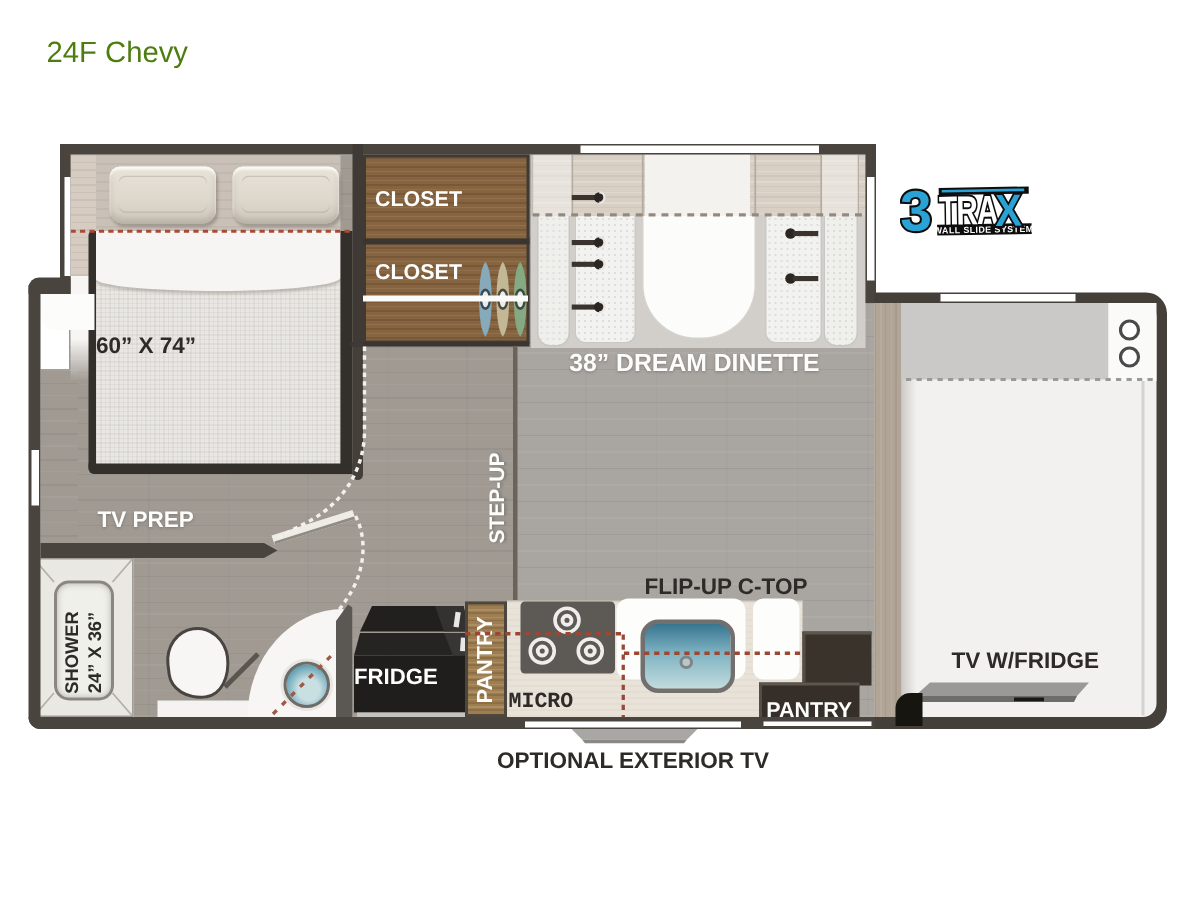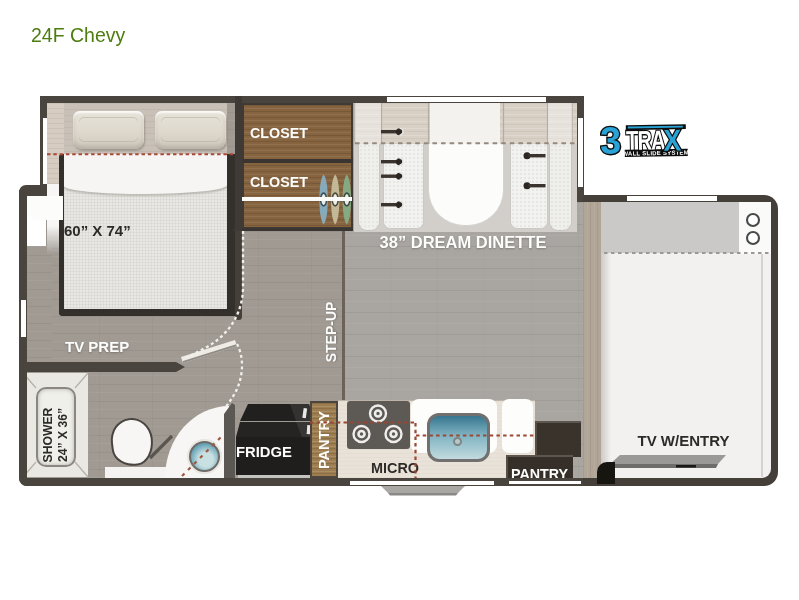--- a/index.html
+++ b/index.html
@@ -246,22 +246,23 @@
   <g fill="none" stroke="#efeeec">
         <circle cx="46.5" cy="33" r="8" stroke-width="2.4"></circle>
         <circle cx="46.5" cy="33" r="3" stroke-width="2.6"></circle>
       </g>
 </svg>
 
 <div class="abs" style="left:427px;top:413px;width:63px;height:49px;border-radius:12px;border:3px solid #71706e;box-sizing:border-box;background:linear-gradient(180deg,#37758f 0,#7fb3c2 45%,#c2dbde 100%);"></div>
 
 <div class="abs" style="left:453px;top:437px;width:9px;height:9px;border-radius:50%;background:#b9c7c9;border:2px solid #7e8587;box-sizing:border-box;"></div>
 
-<div class="dlbl" style="left:339px;top:460px;width:80px;text-align:right;font-size:14.4px;">MICRO</div>
-
+<div class="dlbl" style="left:339px;top:460px;width:80px;text-align:left;font-size:14.4px;font-family:Liberation Mono, monospace;">MICRO</div>
+
+<div class="dlbl" style="left:414px;top:383px;width:140px;text-align:center;font-size:15px;">FLIP-UP C-TOP</div>
 
 <svg class="abs" style="left:234px;top:402px;" width="82" height="78" viewBox="0 0 82 78">
   <polygon points="14,2 75,2 79,19 6,19" fill="#22201e"></polygon>
   <polygon points="56,2 75,2 79,19 62,19" fill="#343230"></polygon>
   <polygon points="6,20 79,20 80,35 2,35" fill="#262422"></polygon>
   <polygon points="62,20 79,20 80,35 68,35" fill="#383634"></polygon>
   <rect x="2" y="35" width="78" height="38" fill="#201e1c"></rect>
   <rect x="4" y="73" width="72" height="4" fill="#c5c3c0"></rect>
   <rect x="69" y="6" width="3.5" height="10" fill="#e8e7e5" transform="rotate(8 70 11)"></rect>
   <rect x="73" y="23" width="3.5" height="9" fill="#e8e7e5" transform="rotate(4 74 27)"></rect>
@@ -330,39 +331,40 @@
 
 <svg class="abs" style="left:604px;top:251px;" width="165" height="5" viewBox="0 0 165 5">
   <line x1="0" y1="2" x2="165" y2="2" stroke="#9b9997" stroke-width="2" stroke-dasharray="3.5 3.5"></line>
 </svg>
 
 <div class="abs" style="left:761px;top:254px;width:1.5px;height:223px;background:#d5d3d1;"></div>
 
 <div class="abs" style="left:627px;top:196px;width:90px;height:5px;background:#ffffff;"></div>
 
 
-<div class="dlbl" style="left:601px;top:431.5px;width:165px;text-align:center;font-size:15px;">TV W/ENTRY</div>
+<div class="dlbl" style="left:601px;top:431.5px;width:165px;text-align:center;font-size:15px;">TV W/FRIDGE</div>
 
 <svg class="abs" style="left:608px;top:452px;" width="120" height="20" viewBox="0 0 120 20">
   <polygon points="12,3 118,3 110,12 2,12" fill="#9a9997"></polygon>
   <polygon points="2,12 110,12 108,16 4,16" fill="#6e6d6b"></polygon>
   <rect x="68" y="13" width="20" height="2.5" fill="#1a1816"></rect>
 </svg>
 
 <div class="abs" style="left:597px;top:462px;width:18px;height:22px;background:#17150f;border-radius:10px 0 0 0;"></div>
 
 <div class="abs" style="left:350px;top:481px;width:144px;height:3.5px;background:#ffffff;"></div>
 
 <div class="abs" style="left:509px;top:480.5px;width:72px;height:3.5px;background:#ffffff;"></div>
 
 <svg class="abs" style="left:375px;top:486px;" width="95" height="10" viewBox="0 0 95 10">
   <polygon points="6,0 90,0 83,7 13,7" fill="#a9a7a4"></polygon>
   <polygon points="13,7 83,7 81,9.5 15,9.5" fill="#8a8886"></polygon>
 </svg>
 
+<div class="dlbl" style="left:322px;top:499px;width:200px;text-align:center;font-size:15px;">OPTIONAL EXTERIOR TV</div>
 
 <svg class="abs" style="left:600px;top:116px;" width="95" height="44" viewBox="0 0 95 44">
   <g transform="rotate(-1 45 22)">
     <rect x="26" y="9" width="60" height="4.8" fill="#0d0d0d"></rect>
     <rect x="28" y="10.3" width="55" height="1.8" fill="#29a3d6"></rect>
     <rect x="24.5" y="33.5" width="63" height="7.2" fill="#0d0d0d"></rect>
     <text x="55.5" y="39.3" font-family="Liberation Sans, sans-serif" font-size="5.9" font-weight="bold" fill="#ffffff" text-anchor="middle" letter-spacing="0.3">WALL SLIDE SYSTEM</text>
     <text x="0" y="37" font-family="Liberation Sans, sans-serif" font-size="38" font-weight="bold" fill="#29a3d6" stroke="#0d0d0d" stroke-width="2.8" paint-order="stroke">3</text>
     <text x="0" y="0" transform="translate(26,33.5) scale(0.74,1)" font-family="Liberation Sans, sans-serif" font-size="27" font-weight="bold" fill="#ffffff" stroke="#0d0d0d" stroke-width="2.7" paint-order="stroke" letter-spacing="-1">TRA</text>
     <text x="0" y="0" transform="translate(63.5,35) scale(0.88,1)" font-family="Liberation Sans, sans-serif" font-size="30" font-weight="bold" fill="#29a3d6" stroke="#0d0d0d" stroke-width="2.7" paint-order="stroke">X</text>

